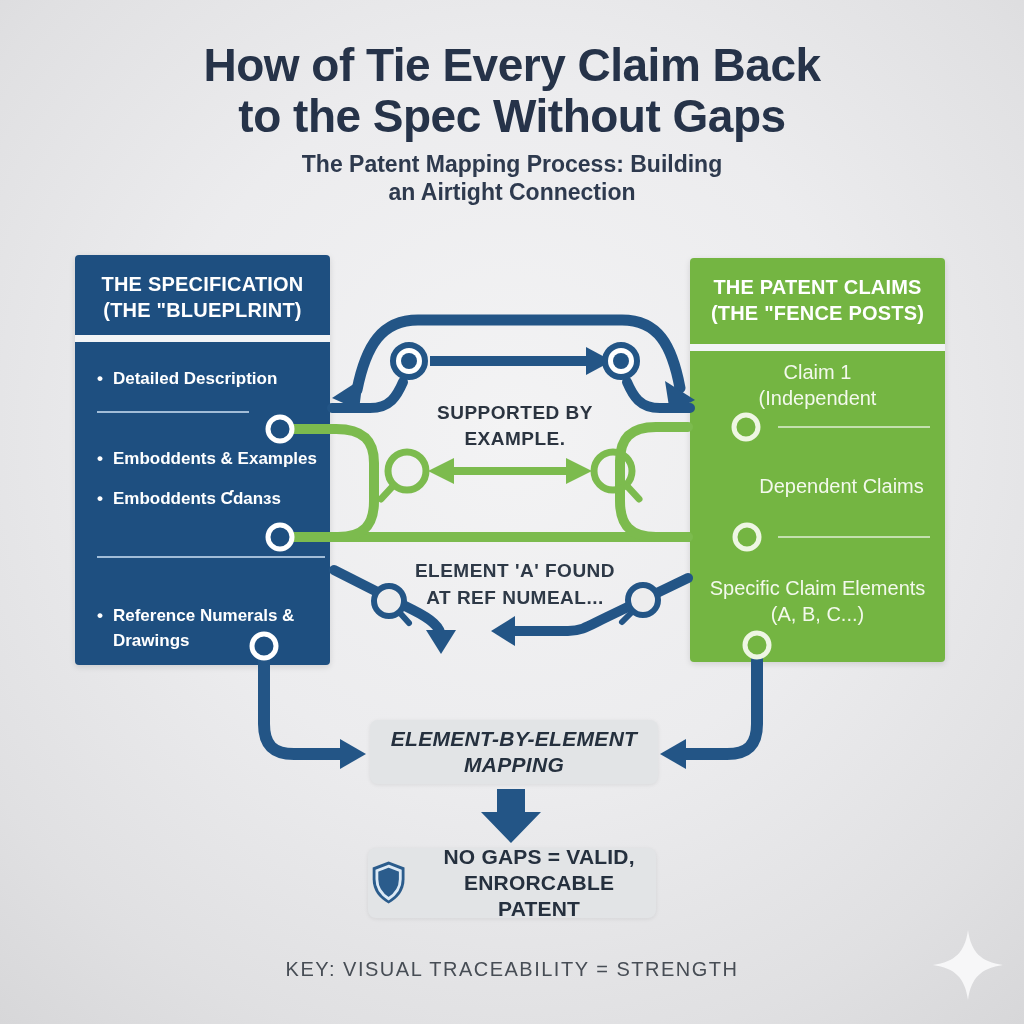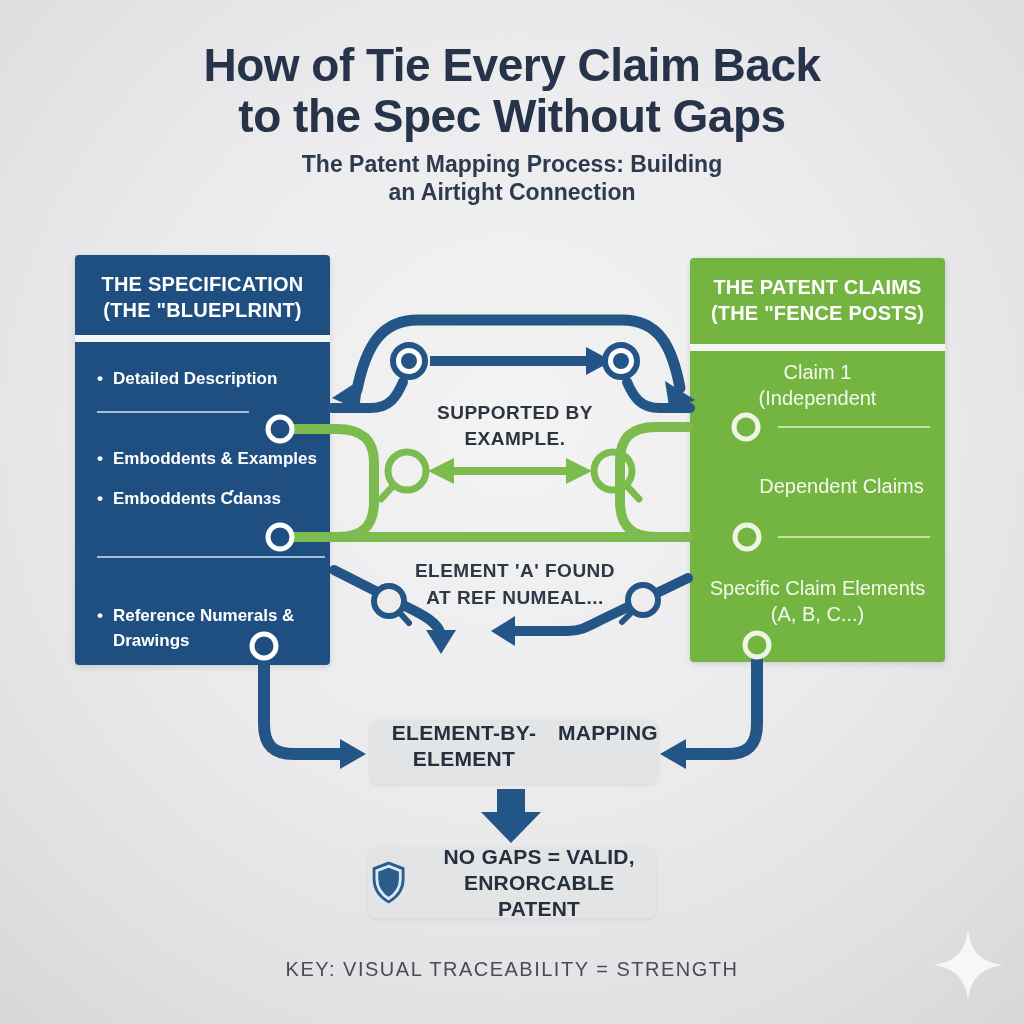--- a/index.html
+++ b/index.html
@@ -26,21 +26,21 @@
   .bullet-row .bullet{flex:0 0 auto;}
   .bullet-row .bullet::before{content:"\2022";}
   .thin-div{height:2px;background:rgba(195,216,238,0.8);}
   .claim-line{left:0;width:100%;color:#f3f9ec;font-size:20px;line-height:26px;font-weight:400;}
   .inbox-rule{height:2px;background:rgba(240,248,232,0.65);}
   .connlabel{color:var(--label);font-weight:700;}
   .lbl-top{left:330px;top:278px;width:380px;font-size:19px;letter-spacing:0.5px;}
   .lbl-mid{left:360px;top:400px;width:310px;font-size:19px;line-height:26px;letter-spacing:0.5px;}
   .lbl-low{left:360px;top:545px;width:310px;font-size:19px;line-height:27px;letter-spacing:0.5px;color:#2e3947;margin-top:12px;}
   .mapbox{left:370px;top:720px;width:288px;height:64px;background:var(--graybox);border-radius:8px;
-    display:flex;justify-content:flex-start;box-shadow:0 1px 4px rgba(0,0,0,0.08);}
+    display:flex;flex-direction:column;justify-content:center;box-shadow:0 1px 4px rgba(0,0,0,0.08);font-style:italic;}
   .mapbox div{font-size:21px;line-height:26px;font-weight:800;color:#25303e;text-align:center;letter-spacing:0.3px;}
   .resultbox{left:368px;top:848px;width:288px;height:70px;background:var(--graybox);border-radius:8px;
     display:flex;align-items:center;justify-content:center;gap:13px;box-shadow:0 1px 4px rgba(0,0,0,0.08);}
   .resulttext div{font-size:21px;line-height:26px;font-weight:800;color:#25303e;text-align:center;letter-spacing:0.2px;}
   .footerkey{left:0;top:958px;width:1024px;font-size:20px;font-weight:500;color:#474d55;letter-spacing:1.5px;}
   svg{display:block;}
   .overlay{left:0;top:0;pointer-events:none;}
   .st-blue{stroke:var(--conn-blue);fill:none;}
   .st-green{stroke:var(--conn-green);fill:none;}
   .fl-blue{fill:var(--conn-blue);stroke:none;}

